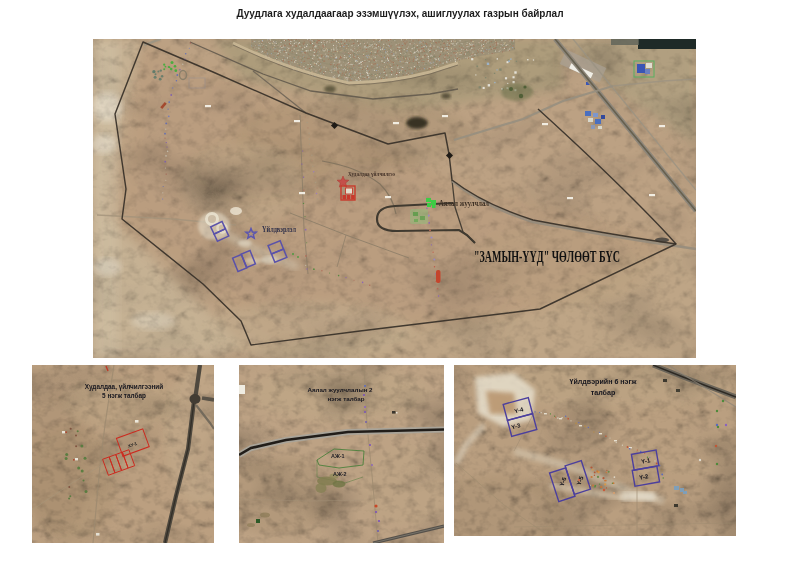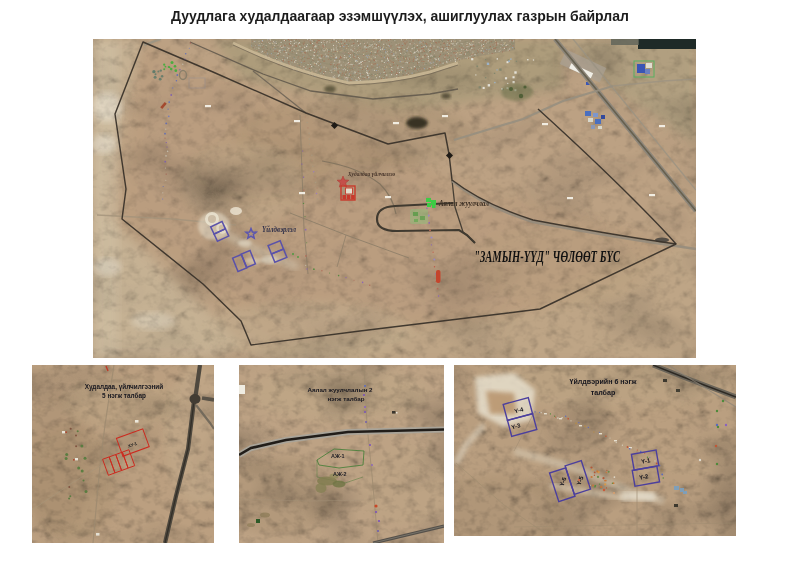--- a/index.html
+++ b/index.html
@@ -1,24 +1,24 @@
 <!DOCTYPE html>
 <html><head><meta charset="utf-8">
 <style>
 html,body{margin:0;padding:0;background:#ffffff;}
 .page{position:relative;width:800px;height:570px;overflow:hidden;font-family:"Liberation Sans",sans-serif;}
-.title{position:absolute;left:0;top:8px;width:800px;text-align:center;font-size:14px;font-weight:bold;color:#1c1c1c;}
+.title{position:absolute;left:0;top:8px;width:800px;text-align:center;font-size:10px;font-weight:bold;color:#1c1c1c;}
 .m{position:absolute;}
 </style></head>
 <body>
 <div class="page">
 
 <div class="title">Дуудлага худалдаагаар эзэмшүүлэх, ашиглуулах газрын байрлал</div>
 
-<div class="m" style="left:93px;top:39px;width:603px;height:367px;font-style:italic;">
+<div class="m" style="left:93px;top:39px;width:603px;height:367px;">
 <svg width="603" height="319" viewBox="0 0 603 319" xmlns="http://www.w3.org/2000/svg">
 <defs>
 
  <filter id="mot0" x="0" y="0" width="100%" height="100%">
    <feTurbulence type="fractalNoise" baseFrequency="0.012 0.018" numOctaves="2" seed="7"></feTurbulence>
    <feColorMatrix type="matrix" values="1.1 1.1 1.1 0 -0.7  1.1 1.1 1.1 0 -0.7  1.1 1.1 1.1 0 -0.7  0 0 0 0 1"></feColorMatrix>
  </filter>
  <filter id="spk0" x="0" y="0" width="100%" height="100%">
    <feTurbulence type="fractalNoise" baseFrequency="0.09 0.11" numOctaves="3" seed="2"></feTurbulence>
    <feColorMatrix type="matrix" values="0.9 0.9 0.9 0 -0.45  0.9 0.9 0.9 0 -0.45  0.9 0.9 0.9 0 -0.45  0 0 0 0 1"></feColorMatrix>

